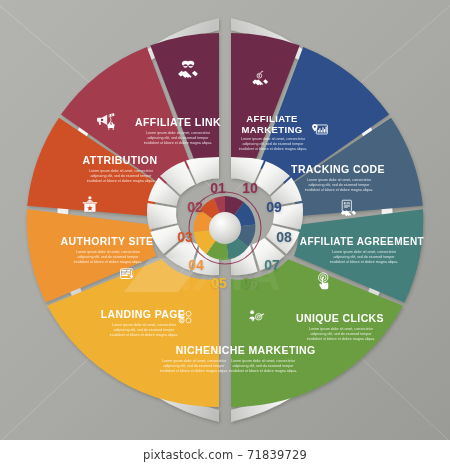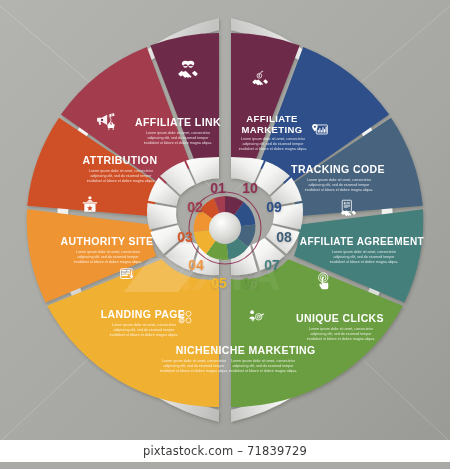--- a/index.html
+++ b/index.html
@@ -4,21 +4,21 @@
 <style>
   html,body{margin:0;padding:0;}
   body{
     width:450px;height:469px;overflow:hidden;
     font-family:"Liberation Sans",sans-serif;
     background:#a9aaa5;
     position:relative;
   }
   #stage{position:absolute;left:0;top:0;width:450px;height:440px;}
   #wm{
-    position:absolute;left:0;top:440px;width:450px;height:22px;
+    position:absolute;left:0;top:440px;width:450px;height:29px;
     background:#ffffff;display:flex;align-items:center;justify-content:center;
   }
   #wm span{
     font-size:11.5px;color:#3a3a3a;letter-spacing:.2px;
     font-family:"DejaVu Sans",sans-serif;
   }
   svg{display:block;}
   .seglabel{
     font-family:"Liberation Sans",sans-serif;
     font-weight:bold;fill:#ffffff;text-anchor:middle;

